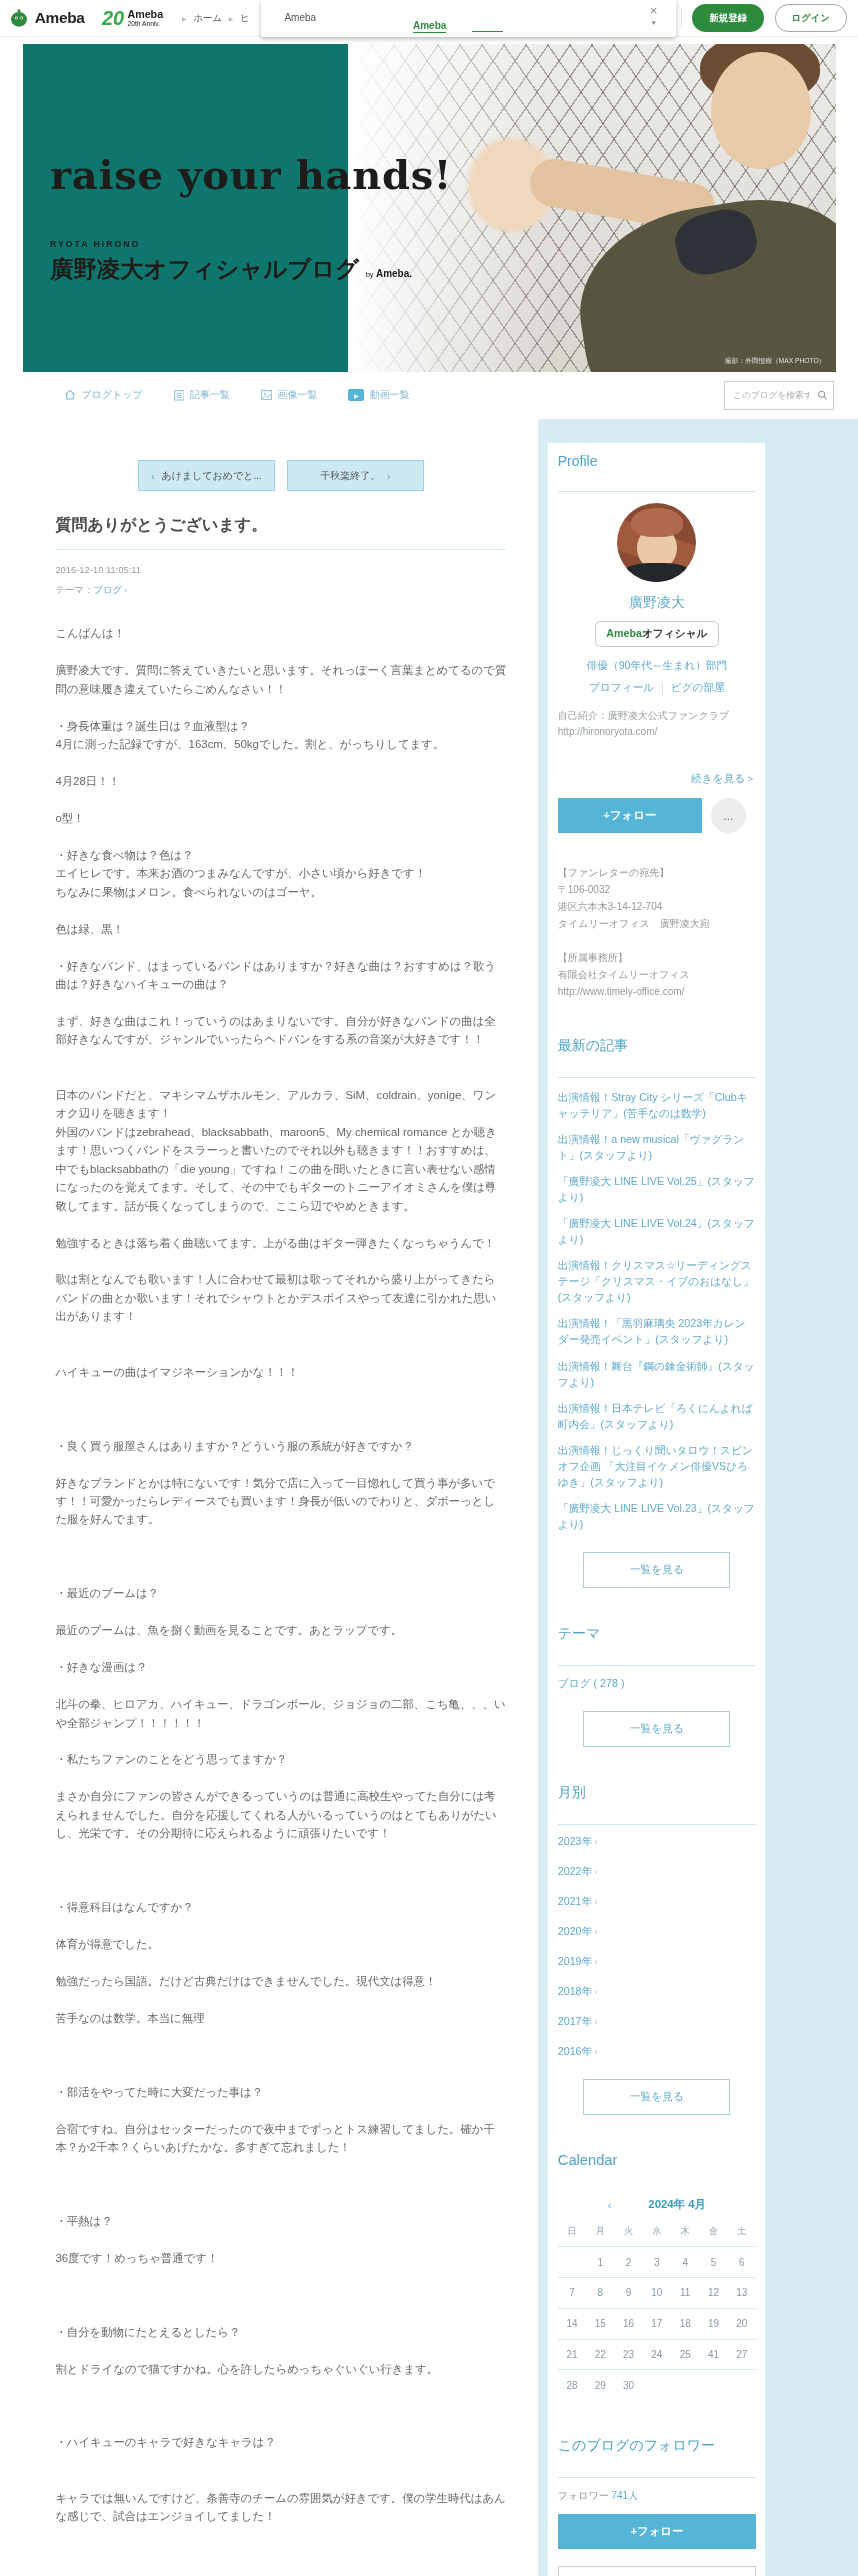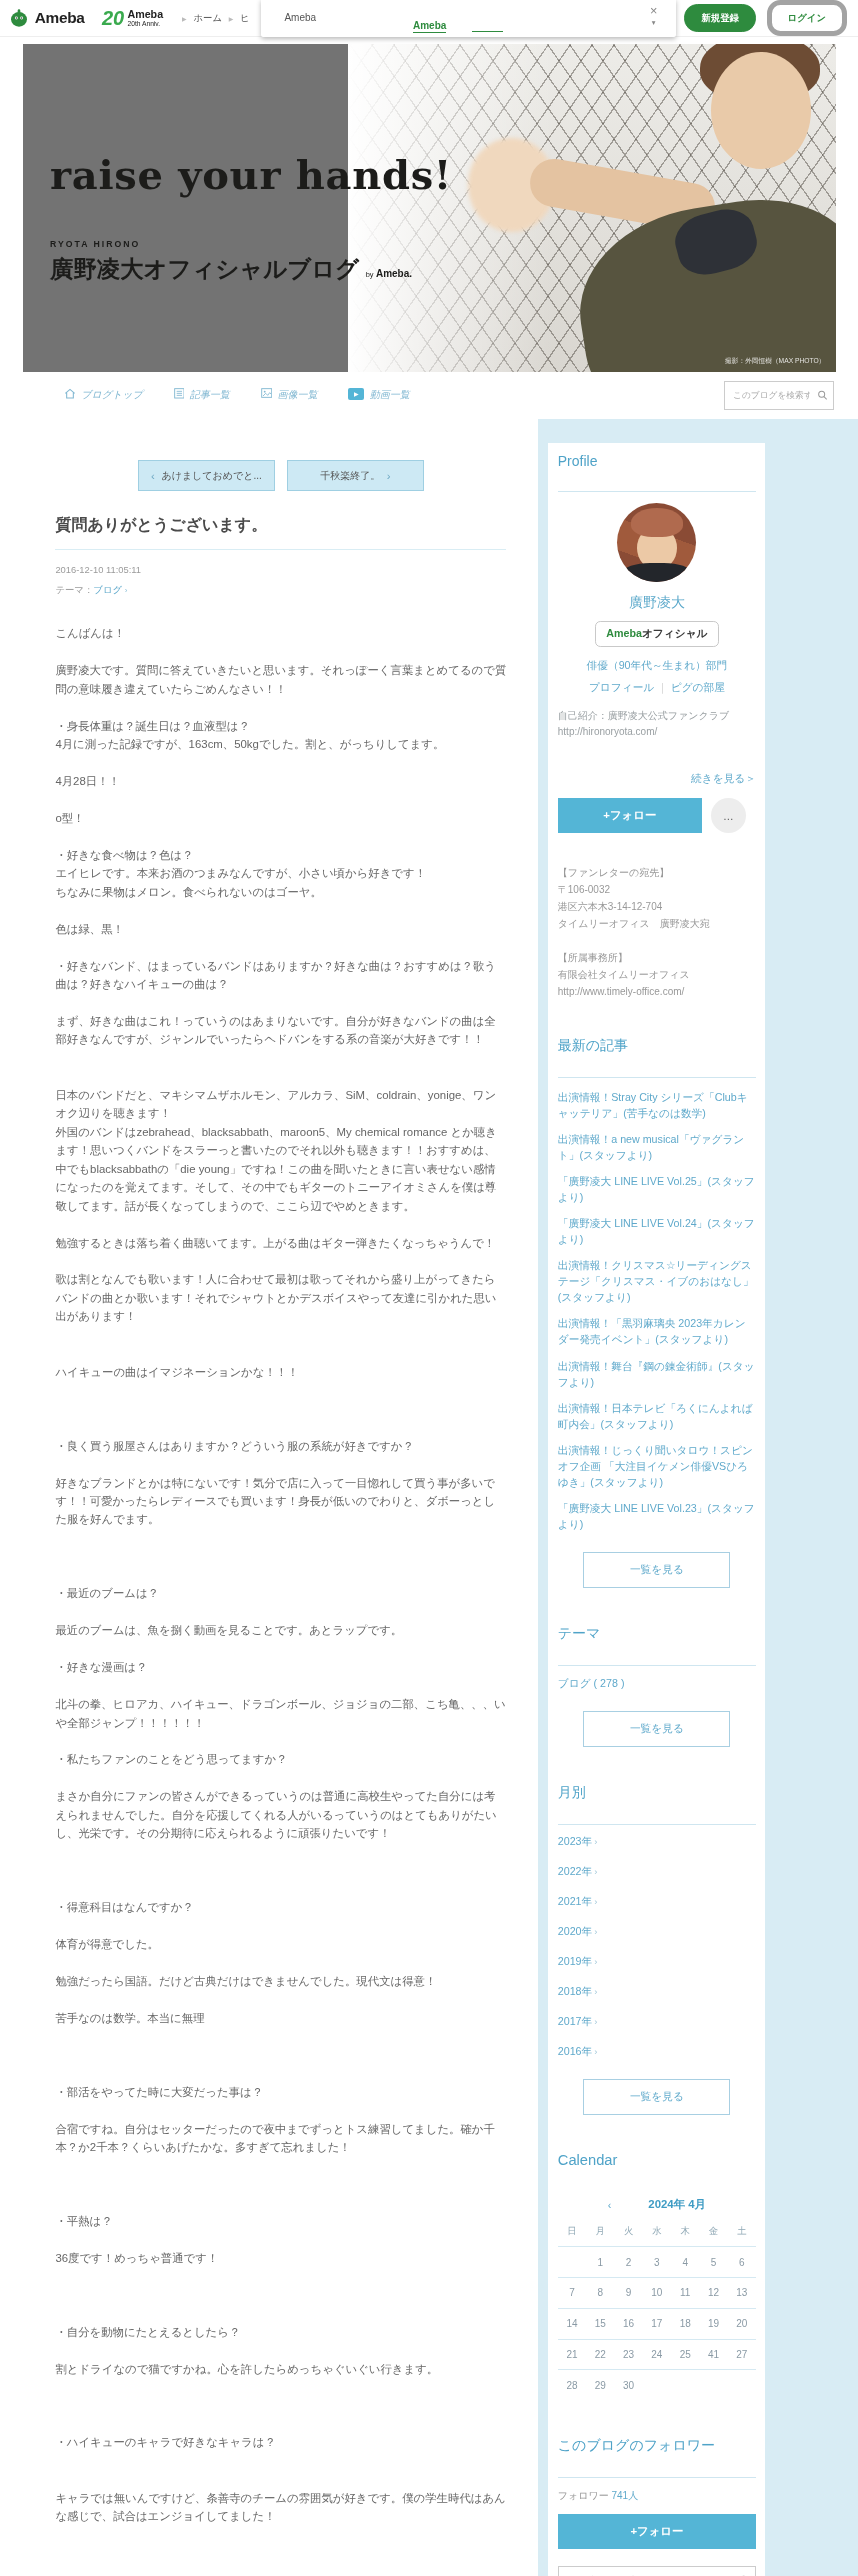--- a/index.html
+++ b/index.html
@@ -30,38 +30,38 @@
   .anniv-col .a1 { font-weight:bold; font-size:10.7px; color:#222; }
   .anniv-col .a2 { font-size:6.7px; color:#222; }
   .crumbs { display:flex; align-items:center; gap:6.7px; margin-left:19px; font-size:9.4px; color:#555; }
   .crumb-arrow { color:#bbb; font-size:6px; }
   .header-right { margin-left:auto; display:flex; align-items:center; gap:10.7px; }
   .popular { display:flex; align-items:center; gap:4px; font-size:9.4px; color:#333; }
   .star { color:#2e8b3e; font-size:11.4px; }
   .vdiv { width:0.7px; height:17.4px; background:#ddd; }
   .pill { border-radius:13.4px; font-size:9.4px; font-weight:bold; padding:6.7px 16px; cursor:pointer; }
   .pill.signup { background:#2e8b3e; color:#fff; border:1px solid #2e8b3e; }
-  .pill.login { background:#fff; color:#2e8b3e; border:5px solid #a3a3a3; }
+  .pill.login { background:#fff; color:#2e8b3e; border:1px solid #a3a3a3; }
 
   
   .popup {
     position:absolute; left:261px; top:0; width:415px; height:37px;
     background:#fff; box-shadow:0 1.3px 5.3px rgba(0,0,0,.28);
     border-radius:0 0 2px 2px; z-index:50;
   }
   .popup-left { position:absolute; left:23.4px; top:12px; font-size:10px; color:#555; }
   .popup-link { position:absolute; left:152px; top:20px; font-size:10px; font-weight:bold; color:#2e8b3e; border-bottom:1.3px solid #2e8b3e; padding-bottom:1.3px; }
   .popup-underline { position:absolute; left:211px; top:31px; width:31px; border-bottom:1.3px solid #2e8b3e; }
   .popup-controls { position:absolute; right:17.4px; top:4px; display:flex; flex-direction:column; align-items:center; }
   .popup-close { font-size:12.7px; color:#888; background:none; border:none; cursor:pointer; line-height:1; padding:1.3px; }
   .popup-chevron { font-size:7.4px; color:#888; line-height:1; }
 
   
   .banner-wrap { background:#fff; padding:6.7px 0 0; }
-  .banner { position:relative; width:813px; height:328px; margin:0 auto; background:#737373; overflow:hidden; }
+  .banner { position:relative; width:813px; height:328px; margin:0 auto; background:#0f766e; overflow:hidden; }
   .banner-photo { position:absolute; right:0; top:0; width:60%; height:100%;
     background-image:
       repeating-linear-gradient(55deg, rgba(0,0,0,0) 0 8.7px, rgba(72,66,58,.45) 8.7px 10px, rgba(0,0,0,0) 10px 18px),
       repeating-linear-gradient(-55deg, rgba(0,0,0,0) 0 8.7px, rgba(72,66,58,.45) 8.7px 10px, rgba(0,0,0,0) 10px 18px),
       linear-gradient(#edece8,#d9d6d0);
   }
   .banner-photo::before { content:""; position:absolute; inset:0;
     background:linear-gradient(to right,#fff 0,rgba(255,255,255,0) 42%); }
   .p-body { position:absolute; right:-33px; bottom:-47px; width:288px; height:214px; background:#57543f; border-radius:45% 40% 30% 40%; transform:rotate(-9deg); }
   .p-collar { position:absolute; right:80px; bottom:100px; width:80px; height:60px; background:#2e3137; border-radius:40%; transform:rotate(-15deg); }
@@ -72,21 +72,21 @@
   .photo-credit { position:absolute; right:10.7px; bottom:5.3px; font-size:6.7px; color:rgba(255,255,255,.85); z-index:3; }
   .banner-text { position:absolute; left:27px; top:107px; z-index:2; }
   .banner-title { font-family:"DejaVu Serif","Liberation Serif",serif; font-weight:bold; font-size:40px; color:#1c1c1a; letter-spacing:0.7px; }
   .banner-sub-en { margin-top:41px; font-size:8.7px; font-weight:bold; color:#1c1c1a; letter-spacing:2px; }
   .banner-sub-jp { margin-top:4px; font-size:23.4px; font-weight:bold; color:#1c1c1a; }
   .banner-by { font-size:10px; font-weight:bold; margin-left:6.7px; }
   .banner-by .by { font-size:7.4px; font-weight:normal; }
 
   
   .blognav { height:47px; background:#fff; display:flex; align-items:center; padding:0 25px 0 64px; }
-  .blognav-item { display:flex; gap:5.3px; margin-right:31px; color:#82b8d2; font-size:10px;font-style:italic; }
+  .blognav-item { display:flex; align-items:center; gap:5.3px; margin-right:31px; color:#82b8d2; font-size:10px; }
   .blognav-item svg { display:block; }
   .vid-icon { width:16px; height:11.4px; background:#54b5d6; border-radius:2px; display:flex; align-items:center; justify-content:center; color:#fff; font-size:6px; }
   .nav-search { margin-left:auto; position:relative; }
   .nav-search input, .sb-search input {
     width:110px; height:29px; border:0.7px solid #ccc; background:#fff;
     font-size:8.7px; color:#555; padding:0 23px 0 8px;
     font-family:"Liberation Sans","DejaVu Sans",sans-serif;
   }
   .nav-search input::placeholder, .sb-search input::placeholder { color:#aaa; }
   .search-icon { position:absolute; right:6.7px; top:50%; transform:translateY(-50%); }

